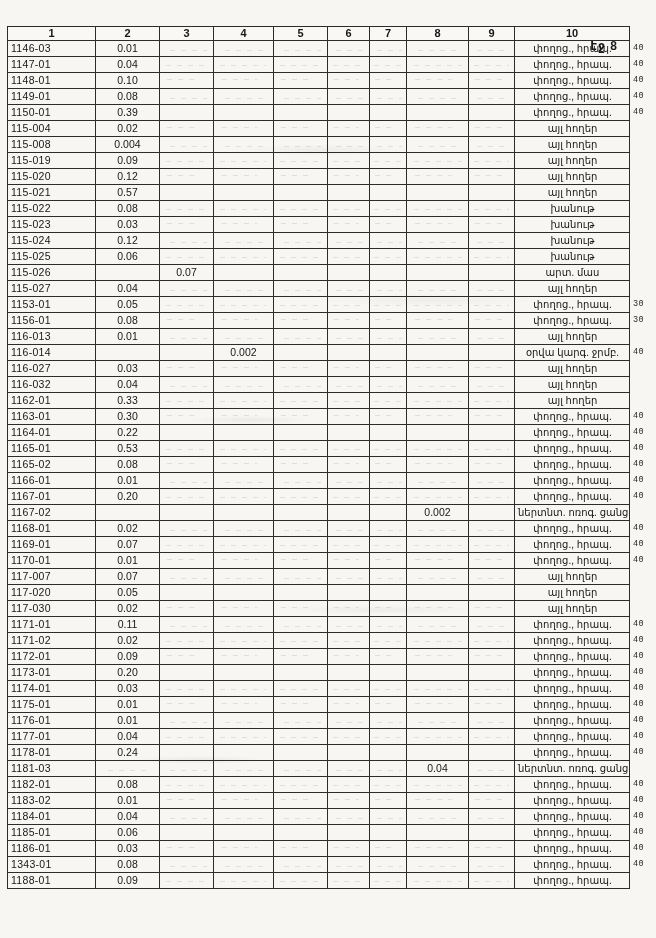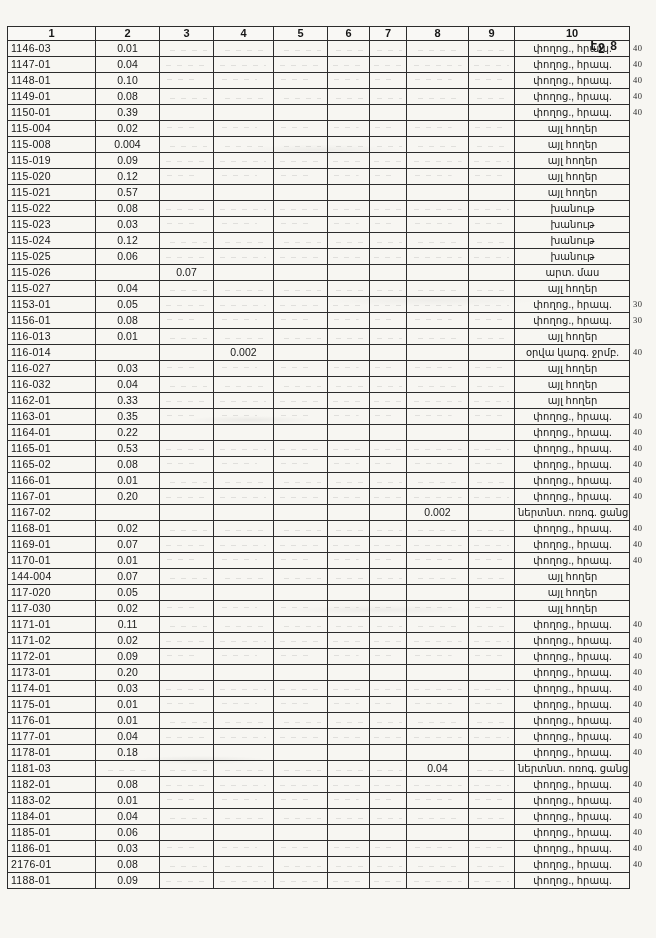--- a/index.html
+++ b/index.html
@@ -88,21 +88,21 @@
 
   th.margin-cell, td.margin-cell {
     border: none;
     background: transparent;
     font-size: 8.5px;
     color: #2a2a2a;
     text-align: left;
     padding-left: 3px;
     transform: none;
   }
-  td.margin-cell { font-family: Liberation Serif, serif; letter-spacing: 0.5px; margin-top: 40px; }
+  td.margin-cell { font-family: Liberation Mono, monospace; letter-spacing: 0.5px; margin-top: 40px; }
 </style>
 </head>
 <body>
 
 <div class="page">
 
   <div class="page-label">էջ 8</div>
 
   <table class="scan-table">
     <colgroup>
@@ -428,21 +428,21 @@
           <td class="c5 empty"></td>
           <td class="c6 empty"></td>
           <td class="c7 empty"></td>
           <td class="c8 empty"></td>
           <td class="c9 empty"></td>
           <td class="c10">այլ հողեր</td>
           <td class="margin-cell"></td>
         </tr>
         <tr>
           <td class="c1">1163-01</td>
-          <td class="c2">0.35</td>
+          <td class="c2">0.30</td>
           <td class="c3 empty"></td>
           <td class="c4 empty"></td>
           <td class="c5 empty"></td>
           <td class="c6 empty"></td>
           <td class="c7 empty"></td>
           <td class="c8 empty"></td>
           <td class="c9 empty"></td>
           <td class="c10">փողոց., հրապ.</td>
           <td class="margin-cell">40</td>
         </tr>
@@ -557,21 +557,21 @@
           <td class="c4 empty"></td>
           <td class="c5 empty"></td>
           <td class="c6 empty"></td>
           <td class="c7 empty"></td>
           <td class="c8 empty"></td>
           <td class="c9 empty"></td>
           <td class="c10">փողոց., հրապ.</td>
           <td class="margin-cell">40</td>
         </tr>
         <tr>
-          <td class="c1">144-004</td>
+          <td class="c1">117-007</td>
           <td class="c2">0.07</td>
           <td class="c3 empty"></td>
           <td class="c4 empty"></td>
           <td class="c5 empty"></td>
           <td class="c6 empty"></td>
           <td class="c7 empty"></td>
           <td class="c8 empty"></td>
           <td class="c9 empty"></td>
           <td class="c10">այլ հողեր</td>
           <td class="margin-cell"></td>
@@ -701,21 +701,21 @@
           <td class="c5 empty"></td>
           <td class="c6 empty"></td>
           <td class="c7 empty"></td>
           <td class="c8 empty"></td>
           <td class="c9 empty"></td>
           <td class="c10">փողոց., հրապ.</td>
           <td class="margin-cell">40</td>
         </tr>
         <tr>
           <td class="c1">1178-01</td>
-          <td class="c2">0.18</td>
+          <td class="c2">0.24</td>
           <td class="c3 empty"></td>
           <td class="c4 empty"></td>
           <td class="c5 empty"></td>
           <td class="c6 empty"></td>
           <td class="c7 empty"></td>
           <td class="c8 empty"></td>
           <td class="c9 empty"></td>
           <td class="c10">փողոց., հրապ.</td>
           <td class="margin-cell">40</td>
         </tr>
@@ -791,21 +791,21 @@
           <td class="c4 empty"></td>
           <td class="c5 empty"></td>
           <td class="c6 empty"></td>
           <td class="c7 empty"></td>
           <td class="c8 empty"></td>
           <td class="c9 empty"></td>
           <td class="c10">փողոց., հրապ.</td>
           <td class="margin-cell">40</td>
         </tr>
         <tr>
-          <td class="c1">2176-01</td>
+          <td class="c1">1343-01</td>
           <td class="c2">0.08</td>
           <td class="c3 empty"></td>
           <td class="c4 empty"></td>
           <td class="c5 empty"></td>
           <td class="c6 empty"></td>
           <td class="c7 empty"></td>
           <td class="c8 empty"></td>
           <td class="c9 empty"></td>
           <td class="c10">փողոց., հրապ.</td>
           <td class="margin-cell">40</td>

